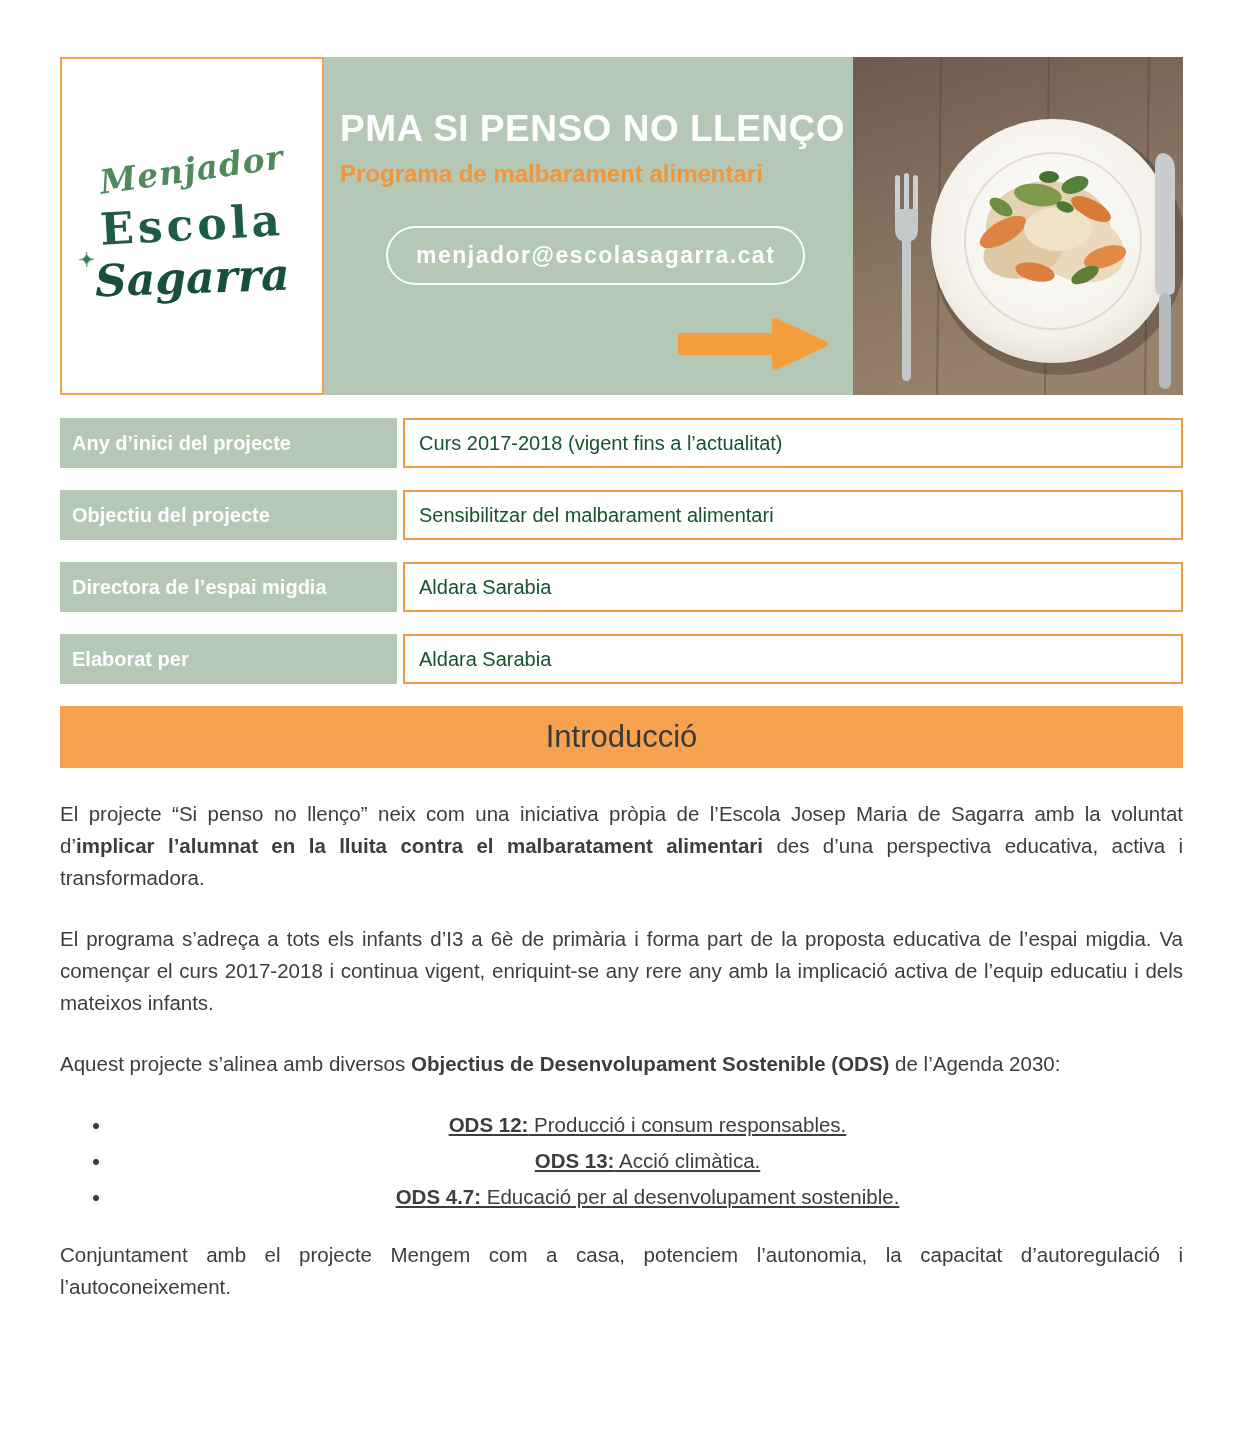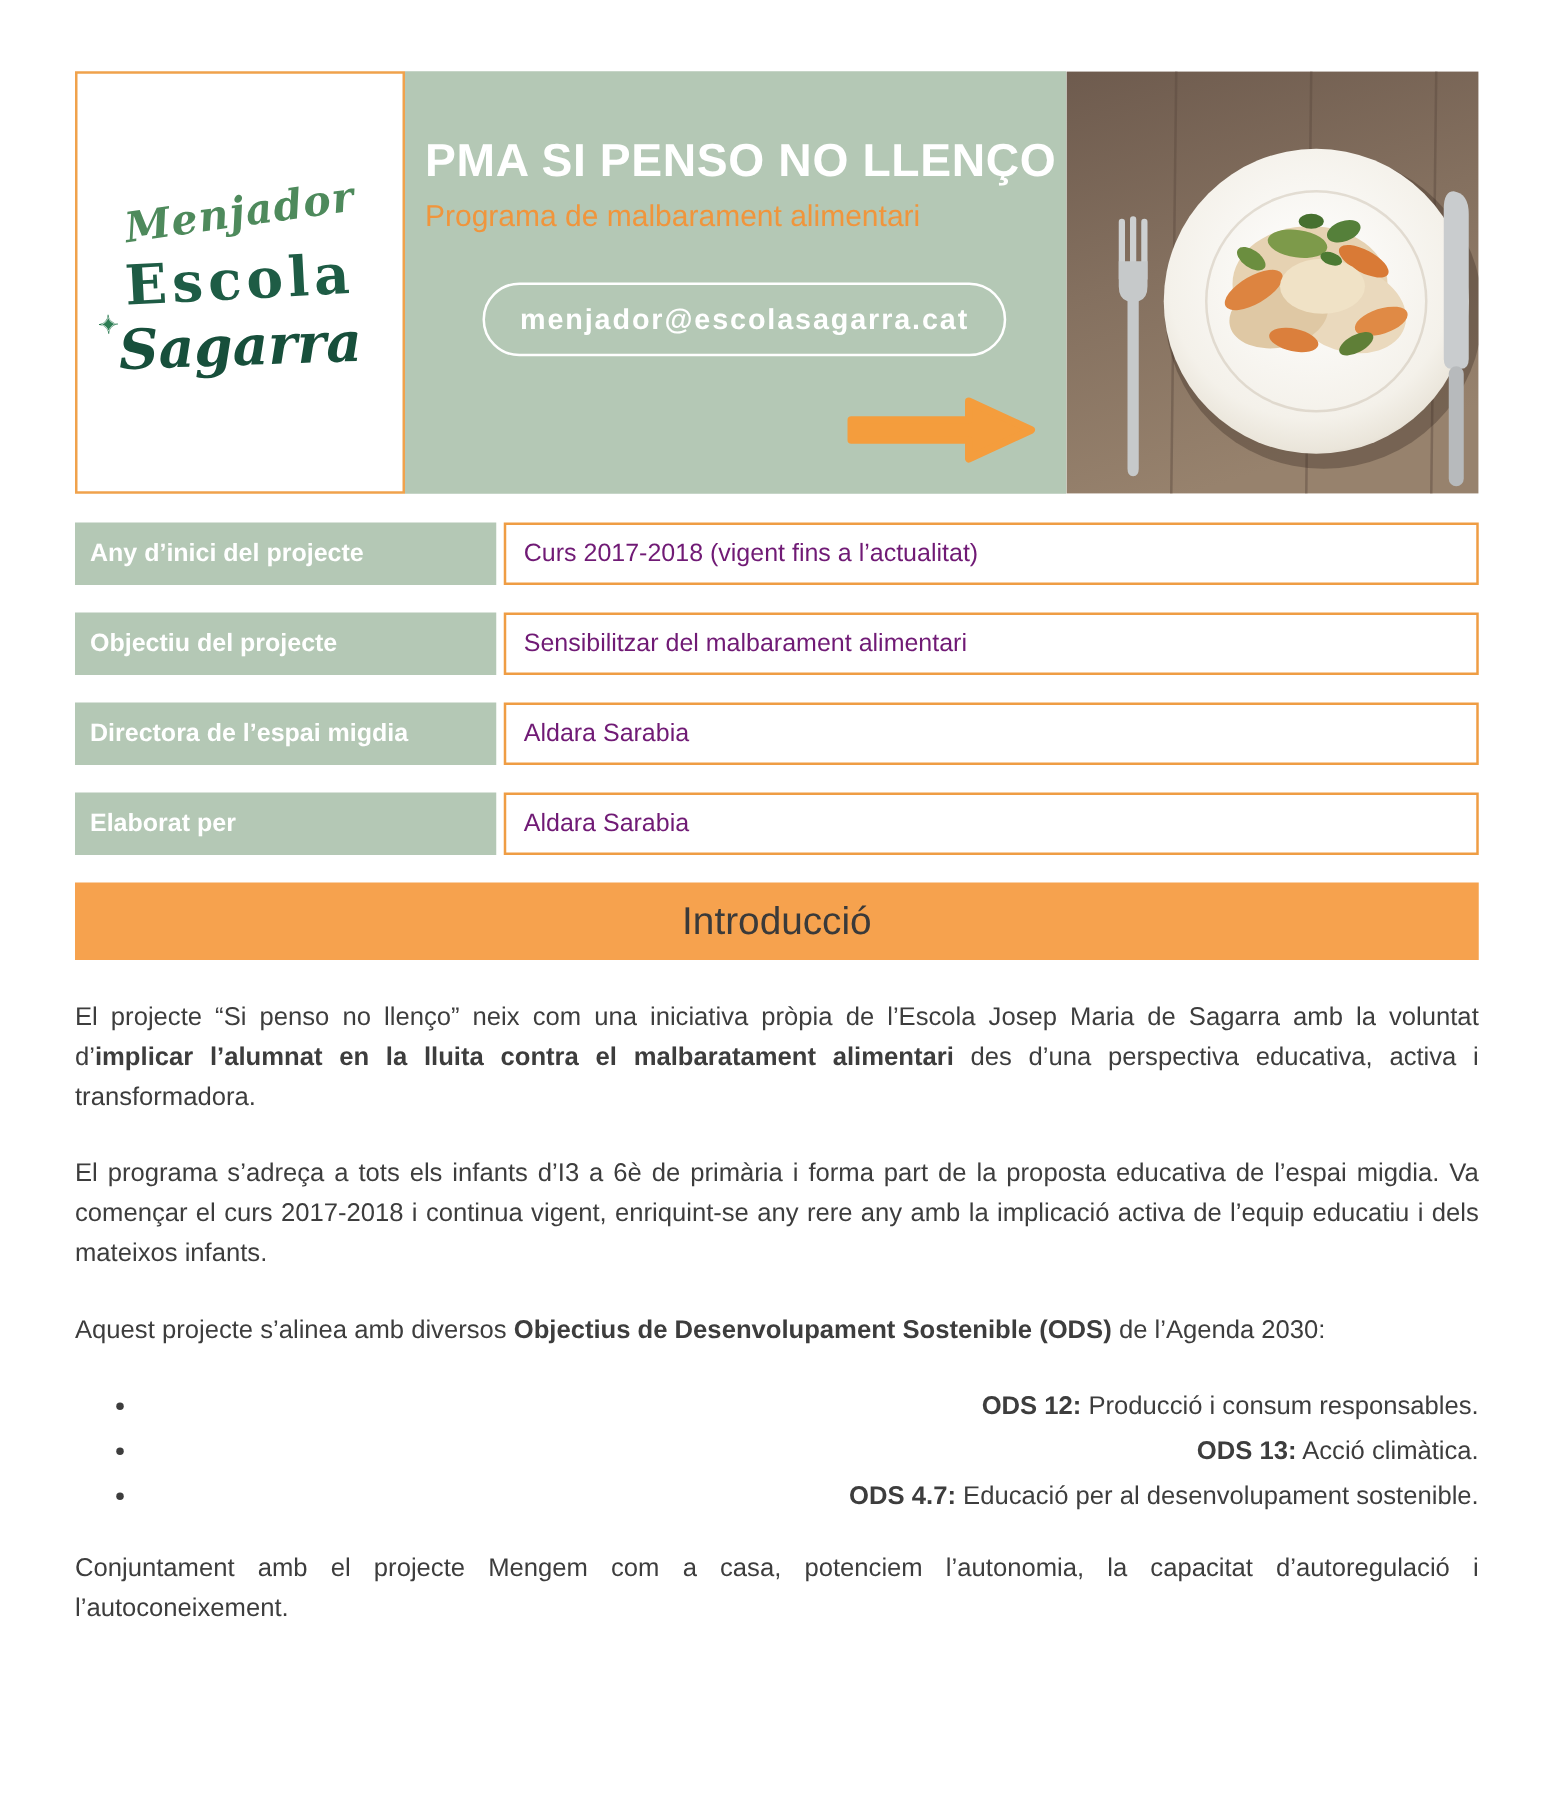--- a/index.html
+++ b/index.html
@@ -27,57 +27,57 @@
     font-size:44px; color:#1e5c45; letter-spacing:4px; transform:rotate(-3deg); margin-top:10px;
   }
   .logo-sagarra {
     position:relative; font-family:"DejaVu Serif", serif; font-weight:bold; font-style:italic;
     font-size:44px; color:#174f3b; transform:rotate(-2deg); margin-top:2px;
   }
   .logo-star { position:absolute; top:-8px; left:-16px; font-size:20px; color:#2e7d54; font-style:normal; }
 
   .header-green { flex:1; background:#b4c8b5; position:relative; padding:52px 0 12px 16px; }
   .title { color:#ffffff; font-size:37px; font-weight:bold; letter-spacing:.5px; line-height:1.1; }
-  .subtitle { color:#f0953c; font-size:24px; font-weight:normal; margin-top:10px; }
+  .subtitle { color:#f0953c; font-size:24px; font-weight:bold; margin-top:10px; }
   .email-pill {
     display:inline-block; border:2px solid #ffffff; border-radius:34px;
     padding:14px 28px; margin:38px 0 0 46px;
     color:#ffffff; font-weight:bold; font-size:23px; letter-spacing:1.5px;
   }
   .arrow { position:absolute; right:24px; bottom:20px; }
 
   .header-photo { width:330px; min-width:330px; overflow:hidden; }
 
   
   .info-table { margin-top:23px; display:flex; flex-direction:column; gap:22px; }
   .info-row { display:flex; gap:6px; height:50px; }
   .info-label {
     width:337px; min-width:337px; background:#b4c8b5; color:#ffffff;
     font-weight:bold; font-size:20px;
     display:flex; align-items:center; padding-left:12px;
   }
   .info-value {
     flex:1; background:#ffffff; border:2px solid #ef9d44;
     display:flex; align-items:center; padding-left:14px;
-    font-size:20px; color:#701a75;
+    font-size:20px; color:#14532d;
   }
 
   
   .banner {
     margin-top:22px; background:#f6a24e; height:62px;
     display:flex; align-items:center; justify-content:center;
     font-size:31px; color:#3a3a3a;
   }
   .banner-bottom { margin-top:26px; }
 
   
   .content { margin-top:30px; font-size:20.5px; line-height:32px; text-align:justify; }
   .para { margin-bottom:29px; }
   .bullets { list-style:disc; margin:1px 0 27px 0; padding-left:52px; }
-  .bullets li { margin-bottom:5px; line-height:31px; text-align:right; }
+  .bullets li { margin-bottom:5px; line-height:31px; text-align:center;text-decoration:underline; }
 </style>
 </head>
 <body>
 
 <div class="page">
 
   <header class="header">
     <div class="logo-box">
       <div class="logo-menjador">Menjador</div>
       <div class="logo-escola">Escola</div>

